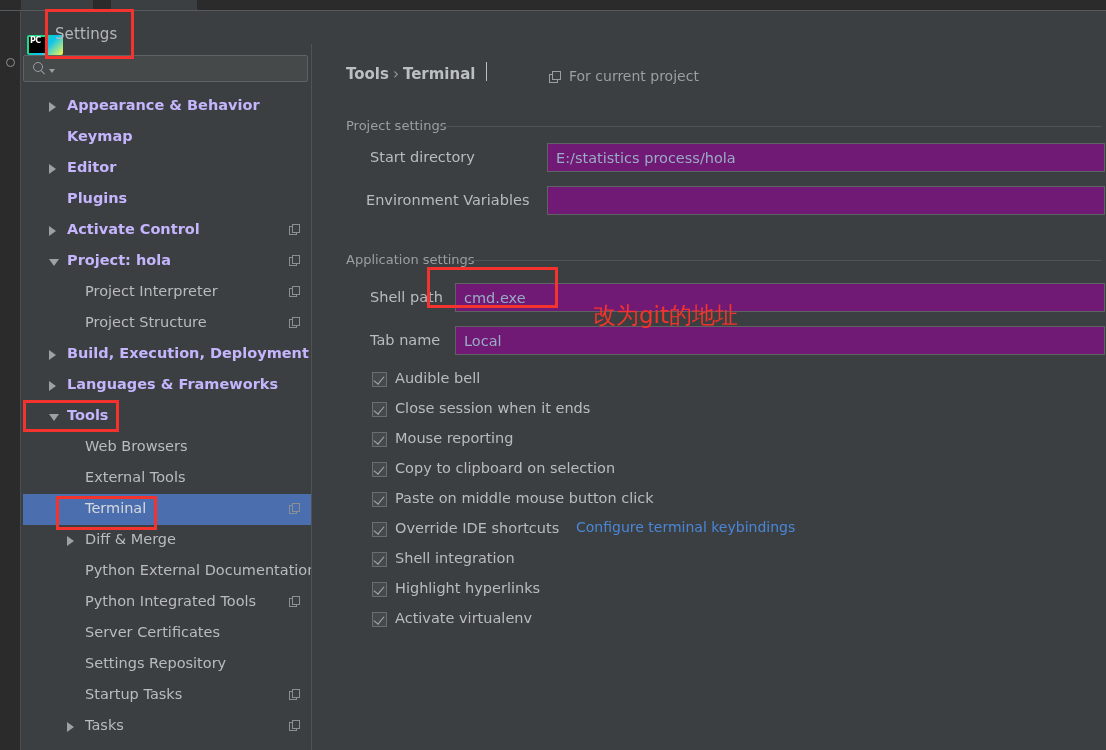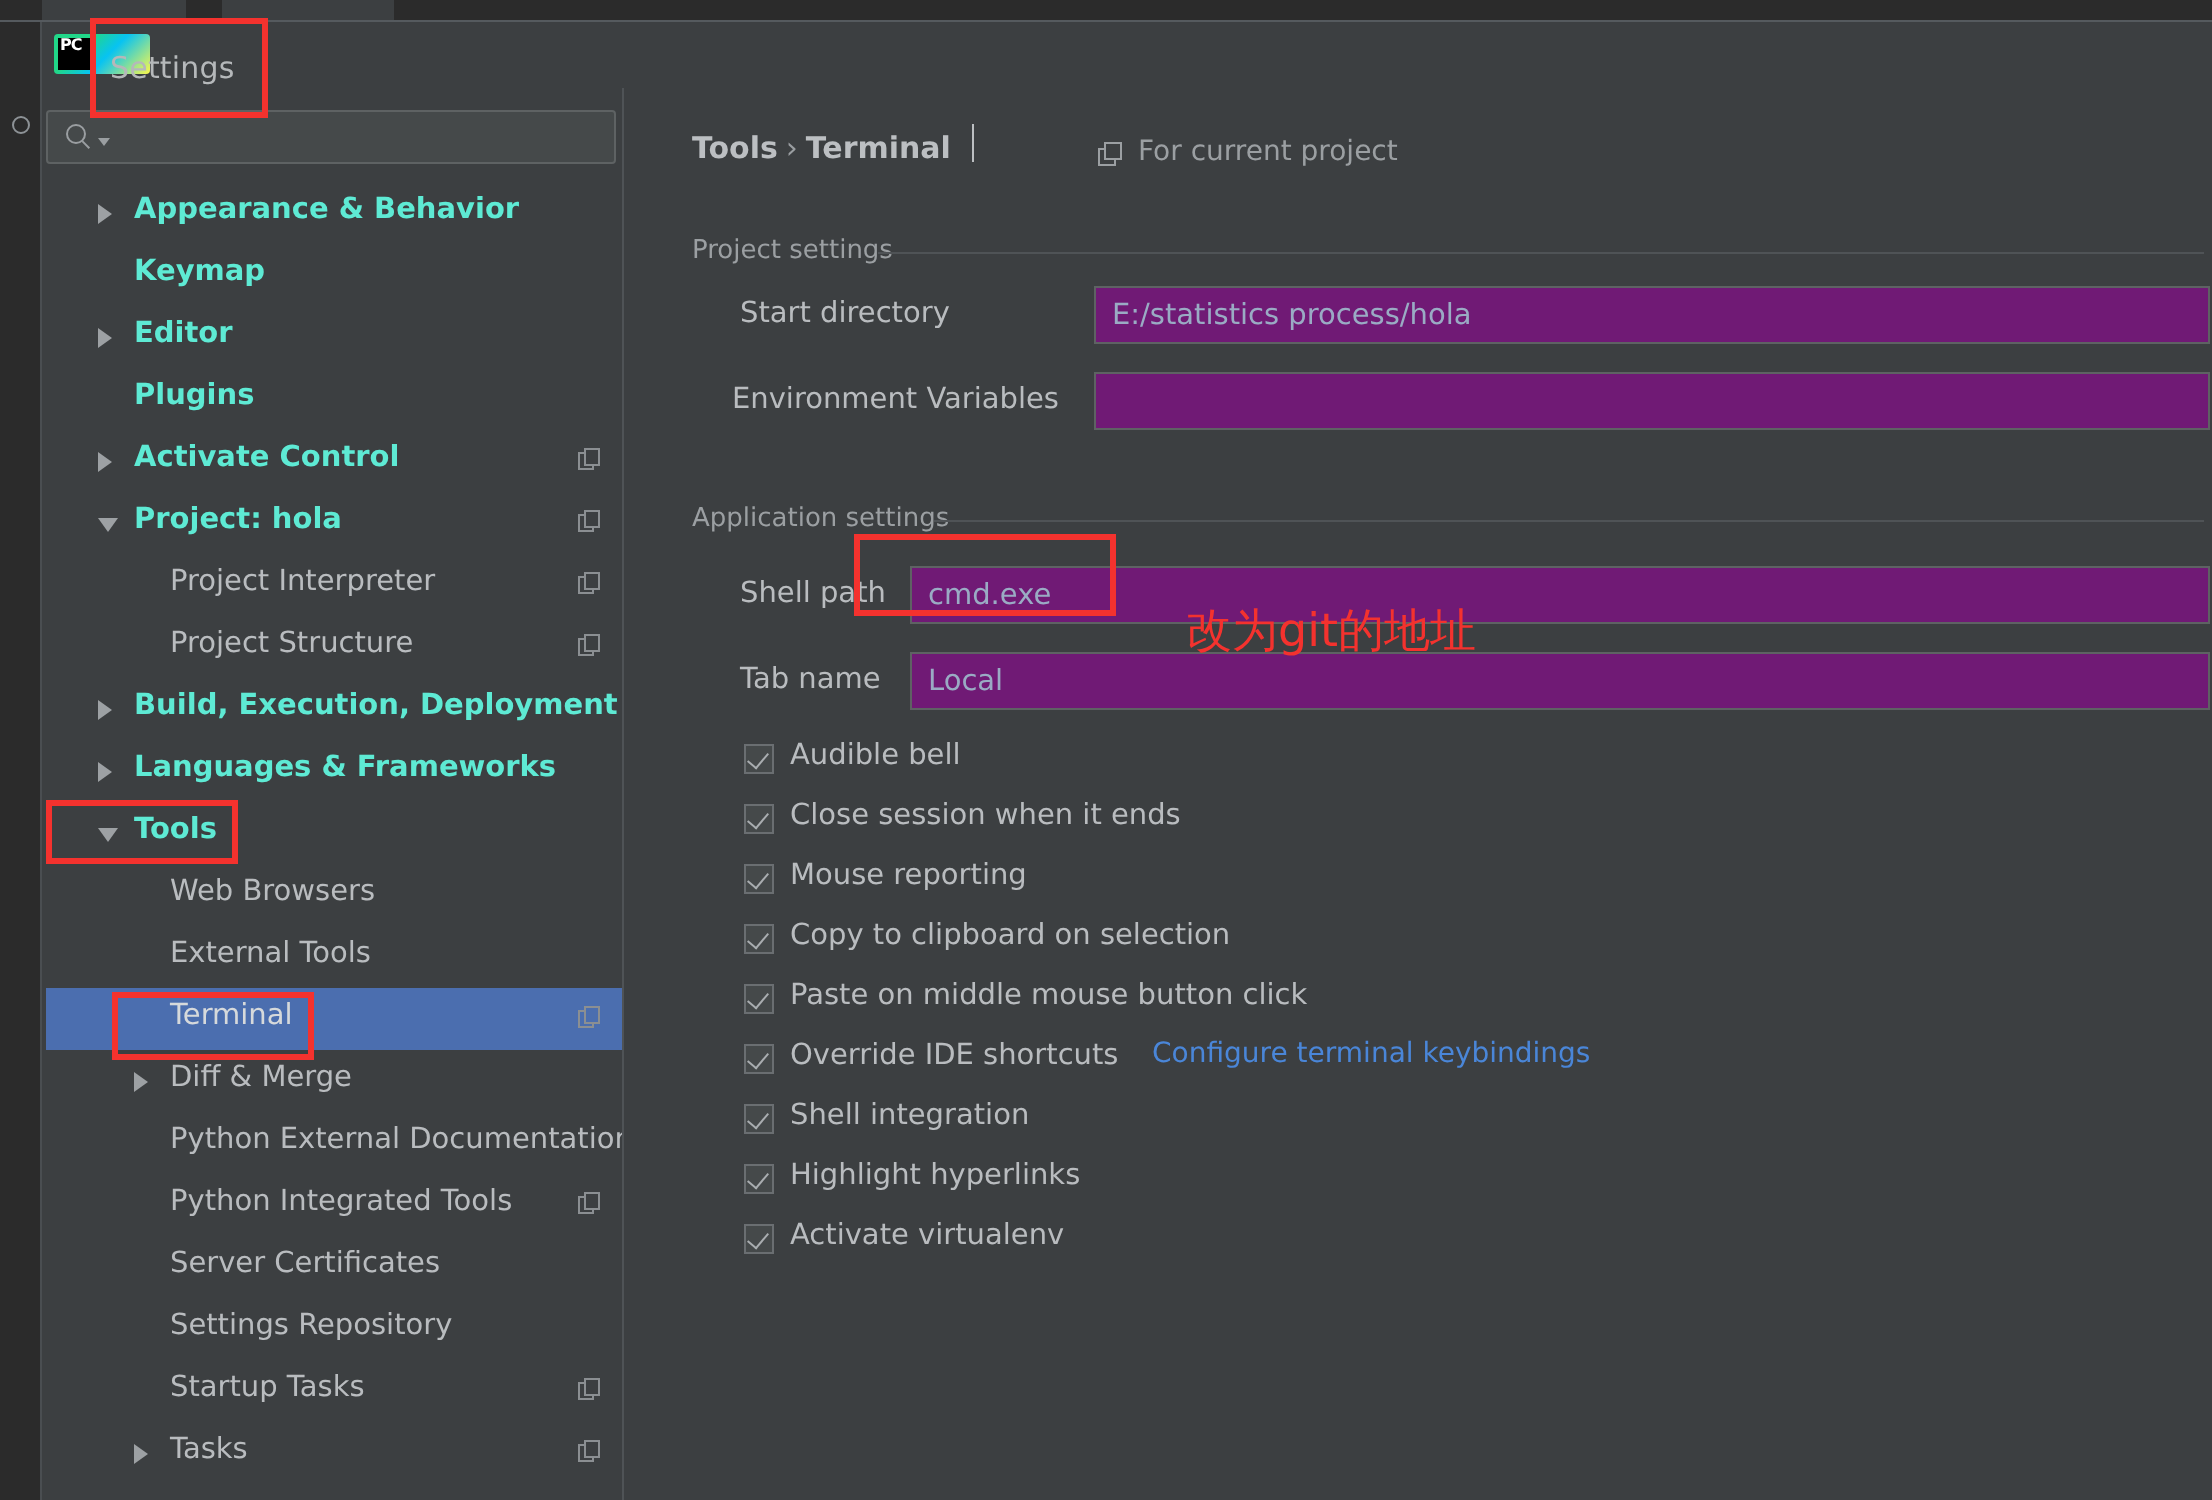--- a/index.html
+++ b/index.html
@@ -80,26 +80,25 @@
 
   
   .titlebar {
     position: absolute;
     left: 0; top: 0;
     width: 1085px; height: 42px;
     background: #3c3f41;
   }
   .pc-icon {
     position: absolute;
-    left: 6px; top: 6px;
+    left: 6px; top: 24px;
     width: 36px; height: 20px;
     border-radius: 2px;
     background: linear-gradient(135deg, #21d789 0%, #21d789 30%, #07c3f2 55%, #fcf84a 100%);
     overflow: hidden;
-    padding-left: 12px;
   }
   .pc-icon .pc-inner {
     position: absolute;
     left: 2px; top: 2px;
     width: 16px; height: 16px;
     background: #000;
   }
   .pc-icon .pc-text {
     position: absolute;
     left: 3px; top: 1px;
@@ -204,21 +203,21 @@
   }
   .tree-label {
     position: absolute;
     top: 6px;
     color: #b9bcbf;
     font-size: 14.5px;
     white-space: nowrap;
   }
   .tree-label.bold {
     font-weight: bold;
-    color: #5eead4;
+    color: #c4b5fd;
   }
   .tree-row.selected .tree-label {
     color: #d6d9db;
   }
   .copy-badge {
     position: absolute;
     right: 10px; top: 9px;
     width: 12px; height: 12px;
   }
   .copy-badge .b1 {

